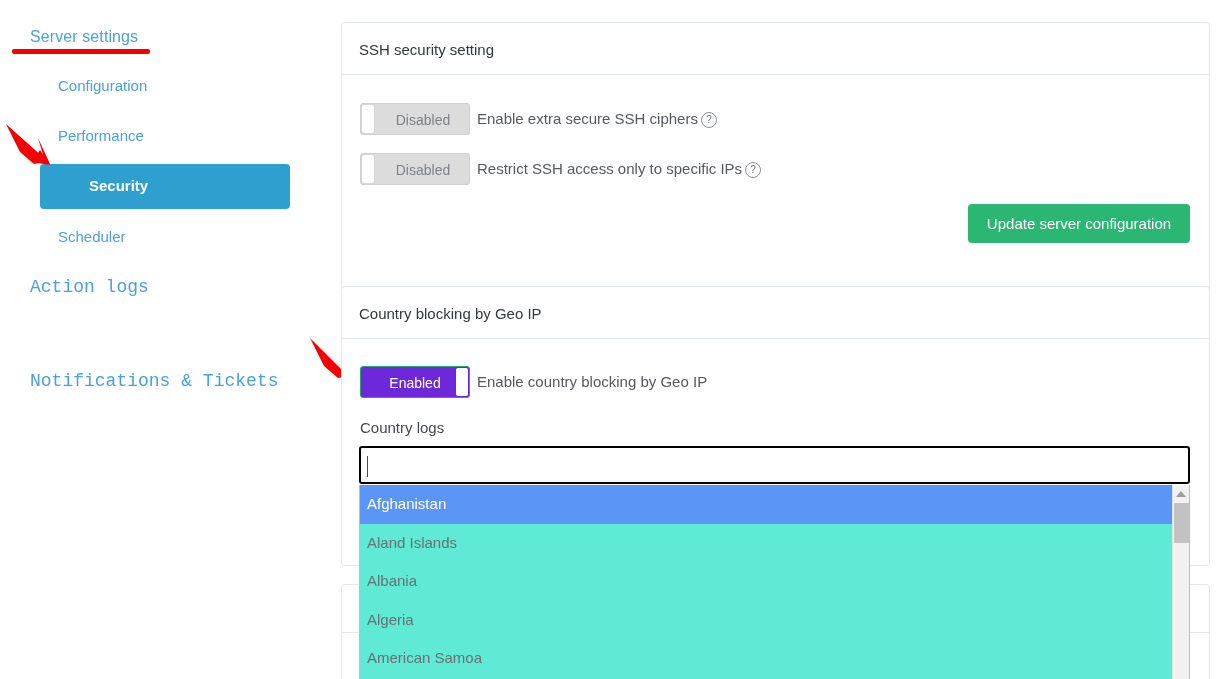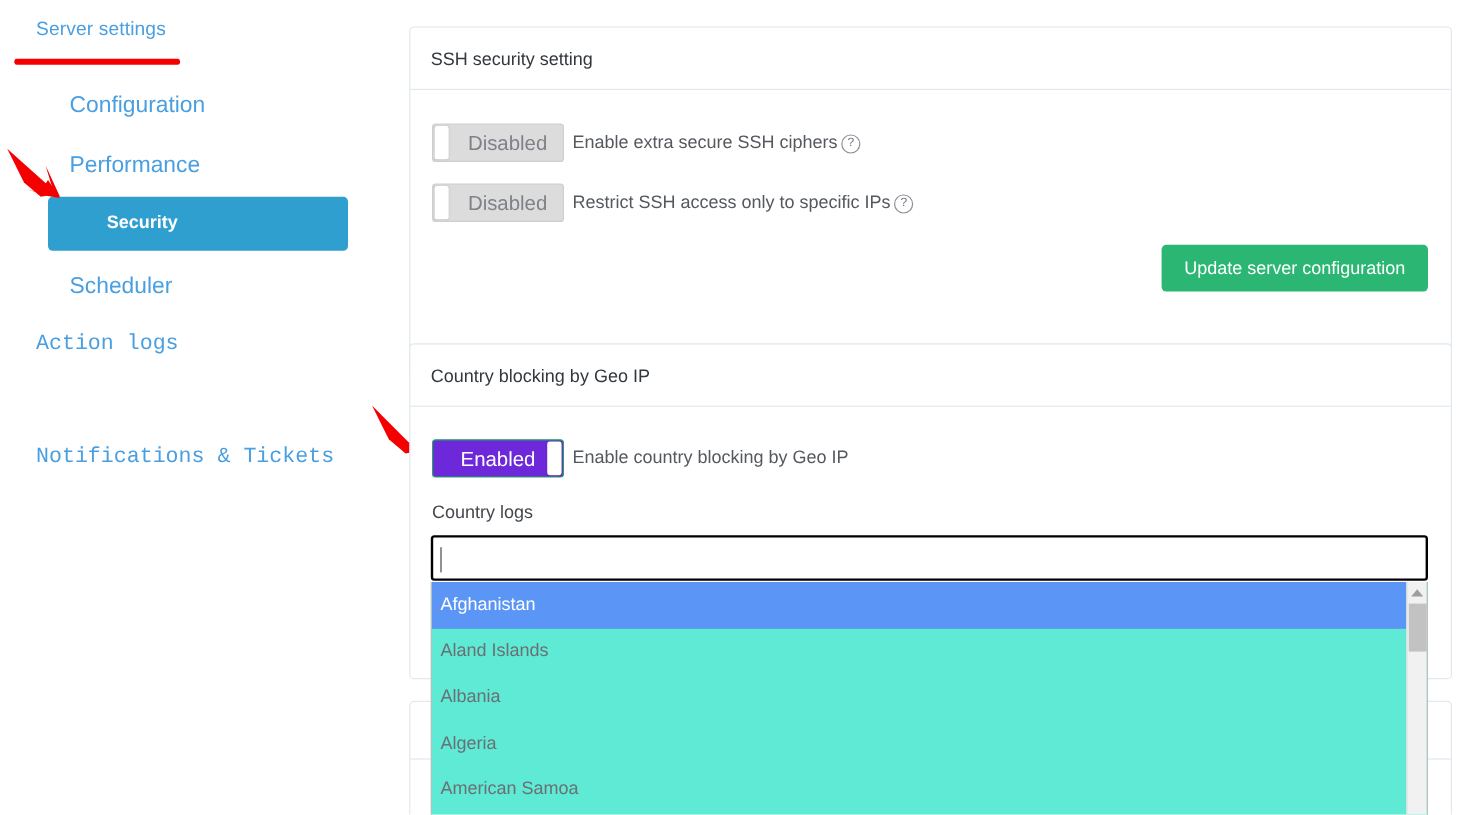--- a/index.html
+++ b/index.html
@@ -20,38 +20,38 @@
   .sidebar {
     position: absolute;
     left: 0; top: 0;
     width: 340px;
     height: 679px;
     background: #ffffff;
   }
   .nav-top {
     position: absolute;
     left: 30px;
-    top: 16px;
+    top: 28px;
     font-size: 16px;
     color: #4a9fe0;
     letter-spacing: .1px;
   }
   .nav-underline {
     position: absolute;
     left: 12px;
     top: 49px;
     width: 138px;
     height: 5px;
     background: #f50000;
     border-radius: 2px;
   }
   .nav-sub {
     position: absolute;
     left: 58px;
-    font-size: 19px;
+    font-size: 15px;
     color: #4a9fe0;
   }
   .nav-sub.configuration { top: 77px; }
   .nav-sub.performance   { top: 127px; }
   .nav-sub.scheduler     { top: 228px; }
 
   .nav-active {
     position: absolute;
     left: 40px;
     top: 164px;
@@ -138,21 +138,21 @@
     border-radius: 2px;
     box-shadow: 0 0 1px rgba(0,0,0,.25);
   }
   .toggle.off .knob { left: 1px; }
   .toggle.on  .knob { right: 1px; }
   .toggle .tlabel {
     position: absolute;
     top: 0;
     height: 32px;
     line-height: 32px;
-    font-size: 17px;
+    font-size: 14px;
     width: 100%;
     text-align: center;
   }
   .toggle.off .tlabel { color: #7e8288; padding-left: 8px; }
   .toggle.on  .tlabel { color: #ffffff; padding-right: 10px; }
 
   .switch-label {
     position: absolute;
     font-size: 15px;
     color: #55595e;

